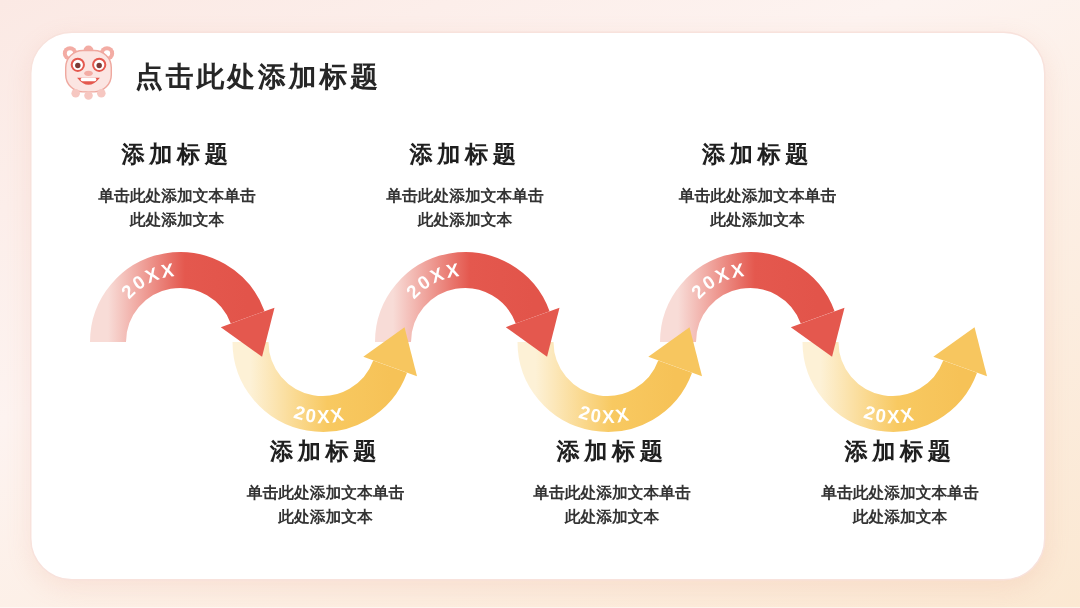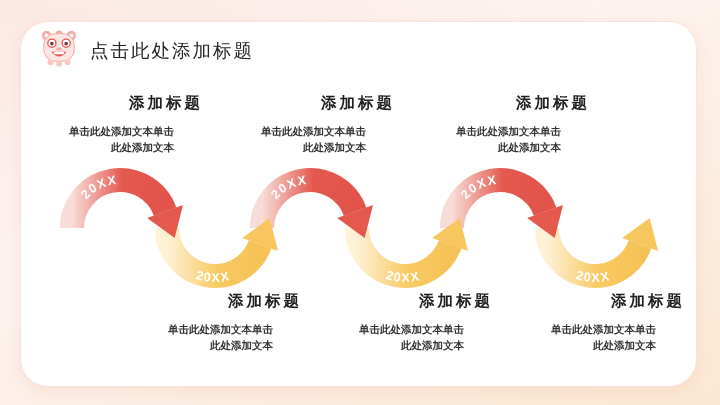--- a/index.html
+++ b/index.html
@@ -21,28 +21,28 @@
   }
   .header-icon {
     position: absolute;
     left: 40px; top: 26px;
     width: 38px; height: 42px;
   }
   .page-title {
     position: absolute;
     left: 90px; top: 38px;
     font-size: 18.5px;
-    font-weight: normal;
+    font-weight: bold;
     letter-spacing: 2px;
     color: #262626;
   }
   .section {
     position: absolute;
     width: 170px;
-    text-align: right;
+    text-align: center;
   }
   .section h3 {
     font-size: 15.5px;
     font-weight: bold;
     letter-spacing: 3px;
     color: #1f1f1f;
     margin-bottom: 10px;
   }
   .section p {
     font-size: 10.5px;

